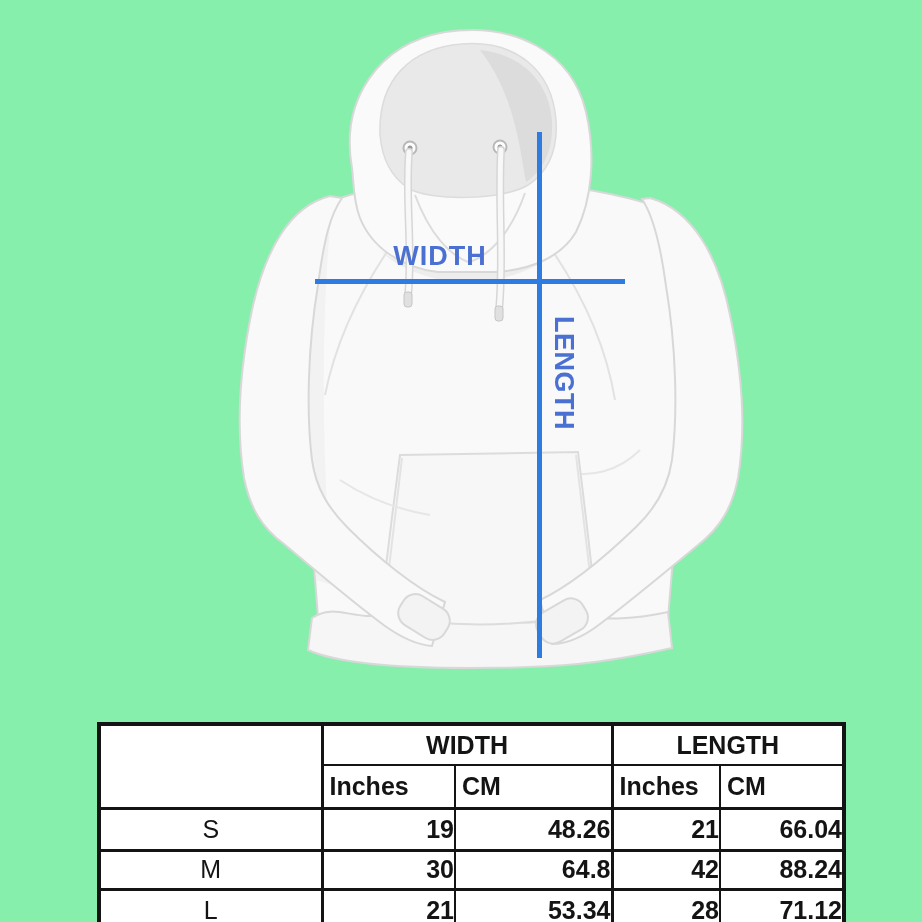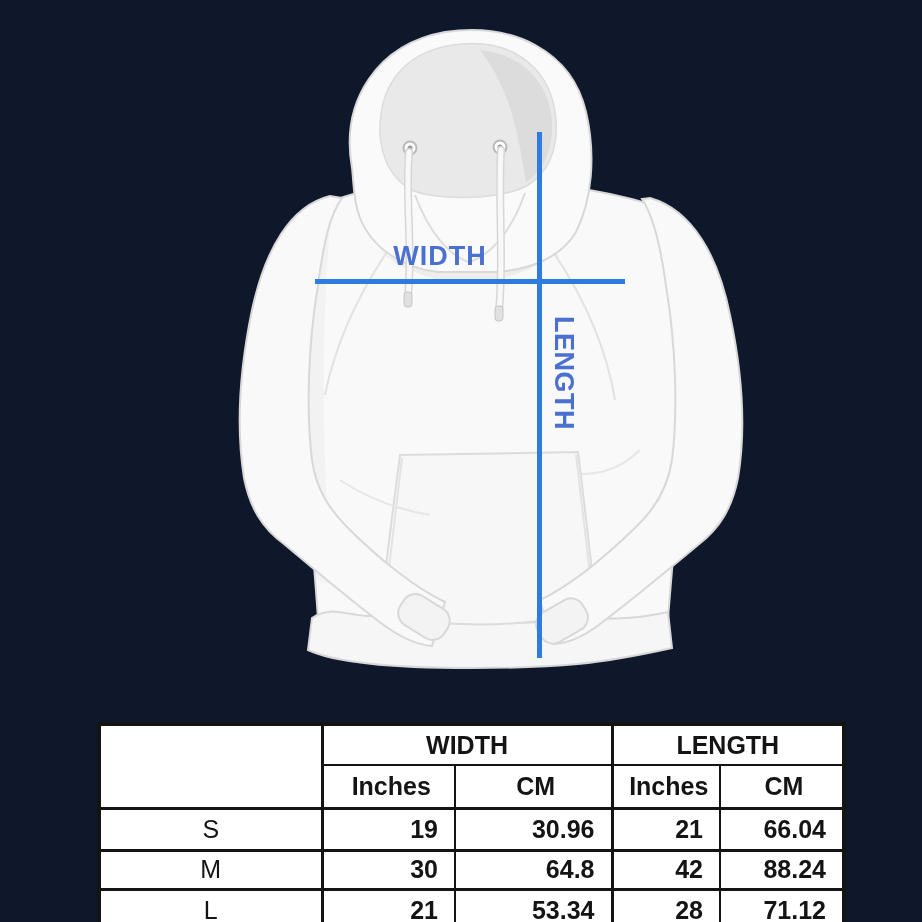--- a/index.html
+++ b/index.html
@@ -1,18 +1,18 @@
 <!DOCTYPE html>
 <html><head>
 <meta charset="utf-8">
 <style>
   html,body{margin:0;padding:0;background:#ffffff;}
   #canvas{
     position:relative;width:922px;height:922px;margin:0 auto;
-    background:#0f172a;overflow:hidden;
+    background:#86efac;overflow:hidden;
     font-family:"Liberation Sans", sans-serif;
   }
   
   #hoodie-wrap{position:absolute;left:0;top:0;width:922px;height:720px;}
   
   .measure-line{position:absolute;background:#2e7be1;}
   #width-line{left:315px;top:279px;width:310px;height:5px;}
   #length-line{left:537px;top:132px;width:5px;height:526px;}
   .measure-label{
     position:absolute;color:#4a70d2;font-weight:bold;
@@ -29,23 +29,23 @@
   #size-table td{
     border:2px solid #141414;background:#ffffff;
     overflow:hidden;white-space:nowrap;
   }
   #size-table .b-outer-l{border-left-width:4px;}
   #size-table .b-outer-r{border-right-width:4px;}
   #size-table .b-outer-t{border-top-width:4px;}
   #size-table .b-thick-l{border-left-width:3px;}
   #size-table .b-thick-t{border-top-width:3px;}
   #size-table td.group-header{font-weight:bold;text-align:center;}
-  #size-table td.unit-header{font-weight:bold;text-align:center;padding-left:6px;}
+  #size-table td.unit-header{font-weight:bold;text-align:left;padding-left:6px;}
   #size-table td.size-cell{text-align:center;}
-  #size-table td.value-cell{text-align:right;padding-right:16px;font-weight:600;}
+  #size-table td.value-cell{text-align:right;padding-right:0;font-weight:600;}
   .r1{height:41px;} .r2{height:43px;} .r3{height:42px;} .r4{height:39px;} .r5{height:43px;}
 </style>
 </head>
 <body>
 
 <div id="canvas">
 
   <div id="hoodie-wrap">
     <svg width="922" height="720" viewBox="0 0 922 720">
 
@@ -151,21 +151,21 @@
     </tr>
     <tr class="r2">
       <td class="unit-header b-thick-l">Inches</td>
       <td class="unit-header">CM</td>
       <td class="unit-header b-thick-l">Inches</td>
       <td class="unit-header b-outer-r">CM</td>
     </tr>
     <tr class="r3">
       <td class="size-cell b-outer-l b-thick-t">S</td>
       <td class="value-cell b-thick-l b-thick-t">19</td>
-      <td class="value-cell b-thick-t">30.96</td>
+      <td class="value-cell b-thick-t">48.26</td>
       <td class="value-cell b-thick-l b-thick-t">21</td>
       <td class="value-cell b-outer-r b-thick-t">66.04</td>
     </tr>
     <tr class="r4">
       <td class="size-cell b-outer-l b-thick-t">M</td>
       <td class="value-cell b-thick-l b-thick-t">30</td>
       <td class="value-cell b-thick-t">64.8</td>
       <td class="value-cell b-thick-l b-thick-t">42</td>
       <td class="value-cell b-outer-r b-thick-t">88.24</td>
     </tr>

